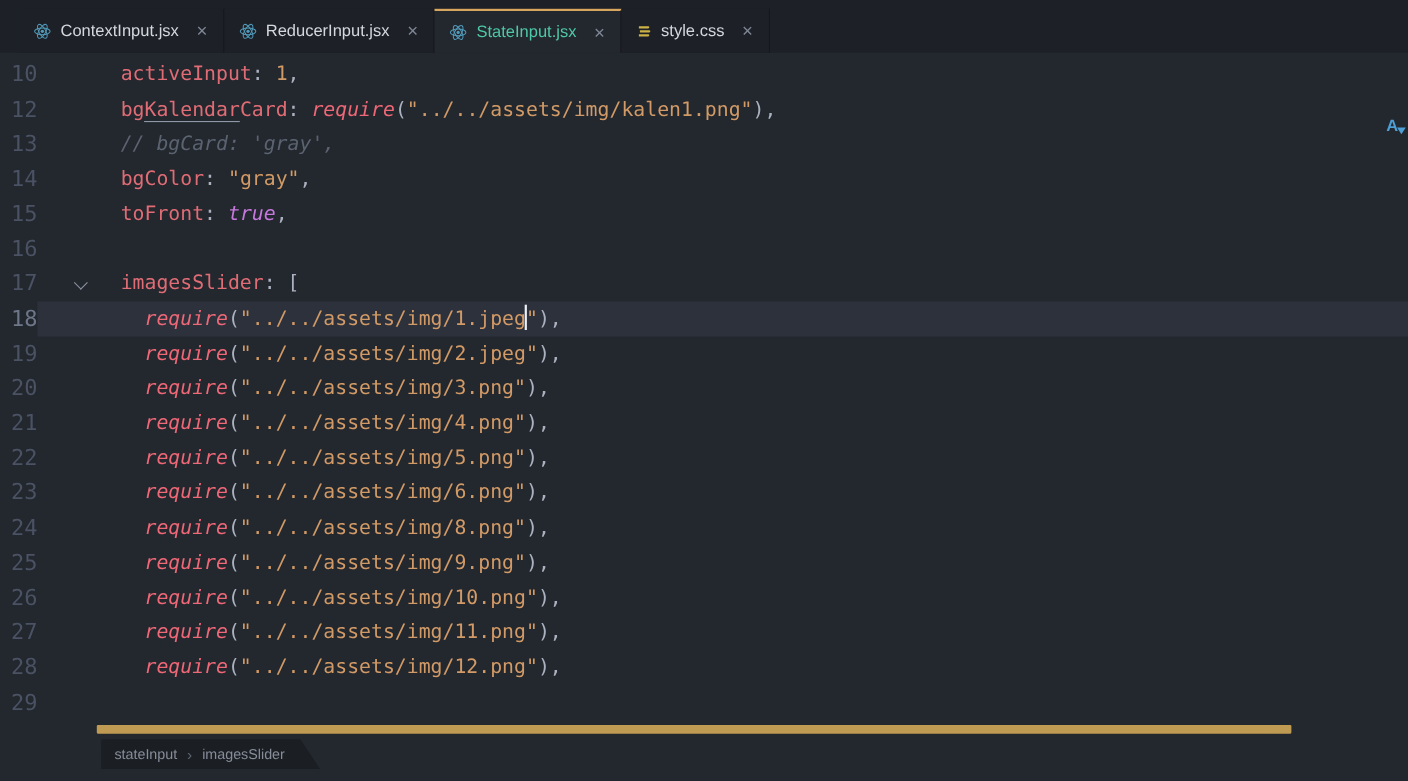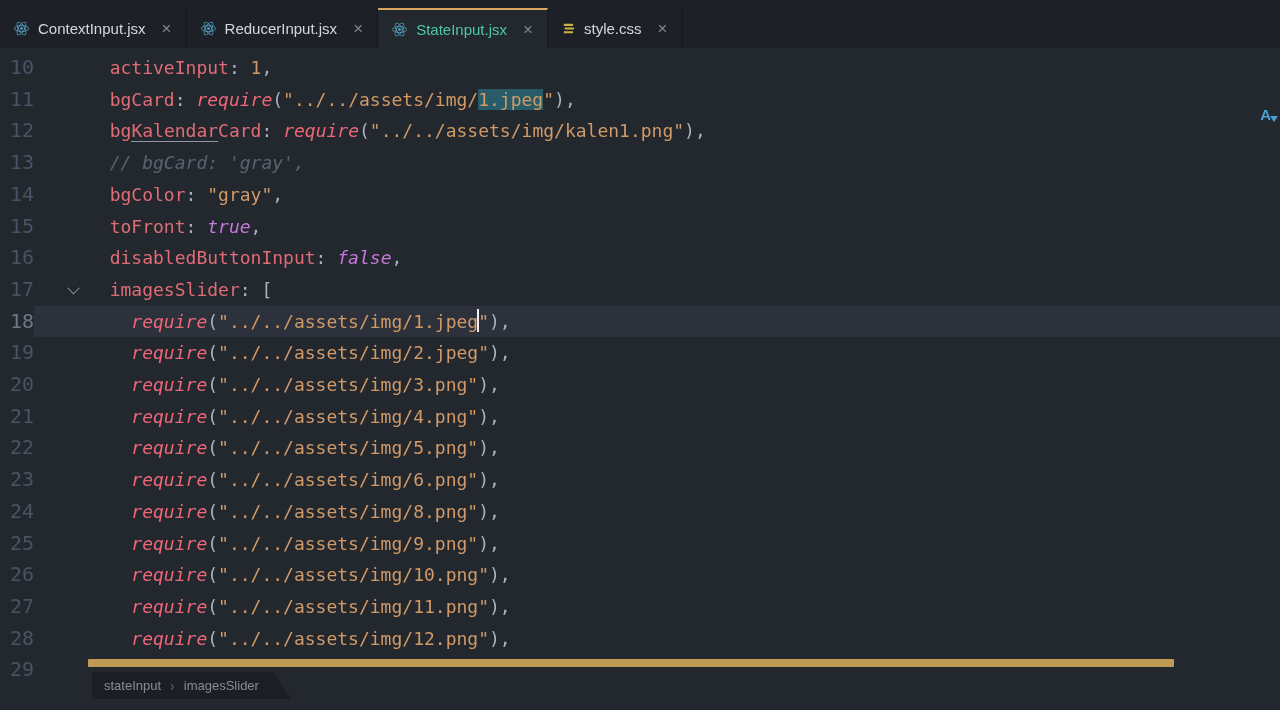--- a/index.html
+++ b/index.html
@@ -1,21 +1,21 @@
 <!DOCTYPE html>
 <html style="--editor-bg: #23272e; --tabbar-bg: #1d2127; --active-tab-border: #d7a65f; --active-tab-text: #4ec9a8; --tab-text: #d4d8de; --line-number: #4a5263; --line-number-active: #6e7789; --text: #abb2bf; --property: #e06c75; --function: #ef6877; --string: #d19a66; --number: #d19a66; --keyword: #c678dd; --comment: #5c6370; --current-line: #2c313c; --match-highlight: #275c68; --scrollbar: #bf9a52; --breadcrumb-bg: #1b1f24; --breadcrumb-text: #868d99; --cursor: #eceff4; --react-icon: #519aba; --css-icon: #ccb246; --annotation-blue: #4d9fd6;"><head>
 <meta charset="utf-8">
 <style>
   html,body{margin:0;padding:0;background:#17191d;}
   .window{position:relative;width:1280px;height:710px;overflow:hidden;
     background:var(--editor-bg,#23272e);font-family:"Liberation Sans",sans-serif;}
 
   
   .tabbar{position:absolute;top:0;left:0;right:0;height:48px;
-    background:var(--tabbar-bg,#1d2127);display:flex;align-items:flex-end;padding-left:0;box-sizing:border-box;}
+    background:var(--tabbar-bg,#1d2127);display:flex;align-items:flex-end;padding-left:17px;box-sizing:border-box;}
   .tab{height:40px;display:flex;align-items:center;gap:8px;padding:0 10px 0 13px;
     background:var(--tabbar-bg,#1d2127);border-right:1px solid #14171b;box-sizing:border-box;
     font-size:15px;color:var(--tab-text,#d4d8de);cursor:pointer;white-space:nowrap;}
   .tab.active{background:var(--editor-bg,#23272e);border-top:2px solid var(--active-tab-border,#d7a65f);
     color:var(--active-tab-text,#4ec9a8);}
   .ficon{display:flex;align-items:center;}
   .tclose{color:#7f8694;font-size:17px;line-height:1;width:18px;text-align:center;margin-left:4px;border-radius:4px;}
 
   
   .editor{position:absolute;top:48px;left:0;right:0;bottom:0;}
@@ -124,27 +124,20 @@
   <div class="editor">
     <div class="lines" id="lines">
         <div class="row">
           <span class="ln">10</span>
           <span class="rest">
             <span class="fold"></span>
             <span class="codeline"><span class="pl">  </span><span class="pr">activeInput</span><span class="pl">: </span><span class="nu">1</span><span class="pl">,</span></span>
           </span>
         </div>
         <div class="row">
-          <span class="ln">11</span>
-          <span class="rest">
-            <span class="fold"></span>
-            <span class="codeline"><span class="pl">  </span><span class="pr">bgCard</span><span class="pl">: </span><span class="fn">require</span><span class="pl">(</span><span class="st">"../../assets/img/</span><span class="st hl">1.jpeg</span><span class="st">"</span><span class="pl">),</span></span>
-          </span>
-        </div>
-        <div class="row">
           <span class="ln">12</span>
           <span class="rest">
             <span class="fold"></span>
             <span class="codeline"><span class="pl">  </span><span class="pr">bg</span><span class="pr ul">Kalendar</span><span class="pr">Card</span><span class="pl">: </span><span class="fn">require</span><span class="pl">(</span><span class="st">"../../assets/img/kalen1.png"</span><span class="pl">),</span></span>
           </span>
         </div>
         <div class="row">
           <span class="ln">13</span>
           <span class="rest">
             <span class="fold"></span>
@@ -162,21 +155,20 @@
           <span class="ln">15</span>
           <span class="rest">
             <span class="fold"></span>
             <span class="codeline"><span class="pl">  </span><span class="pr">toFront</span><span class="pl">: </span><span class="kw">true</span><span class="pl">,</span></span>
           </span>
         </div>
         <div class="row">
           <span class="ln">16</span>
           <span class="rest">
             <span class="fold"></span>
-            <span class="codeline"><span class="pl">  </span><span class="pr">disabledButtonInput</span><span class="pl">: </span><span class="kw">false</span><span class="pl">,</span></span>
           </span>
         </div>
         <div class="row">
           <span class="ln">17</span>
           <span class="rest">
             <span class="fold">
               <span class="chev"></span>
             </span>
             <span class="codeline"><span class="pl">  </span><span class="pr">imagesSlider</span><span class="pl">: </span><span class="pl">[</span></span>
           </span>

